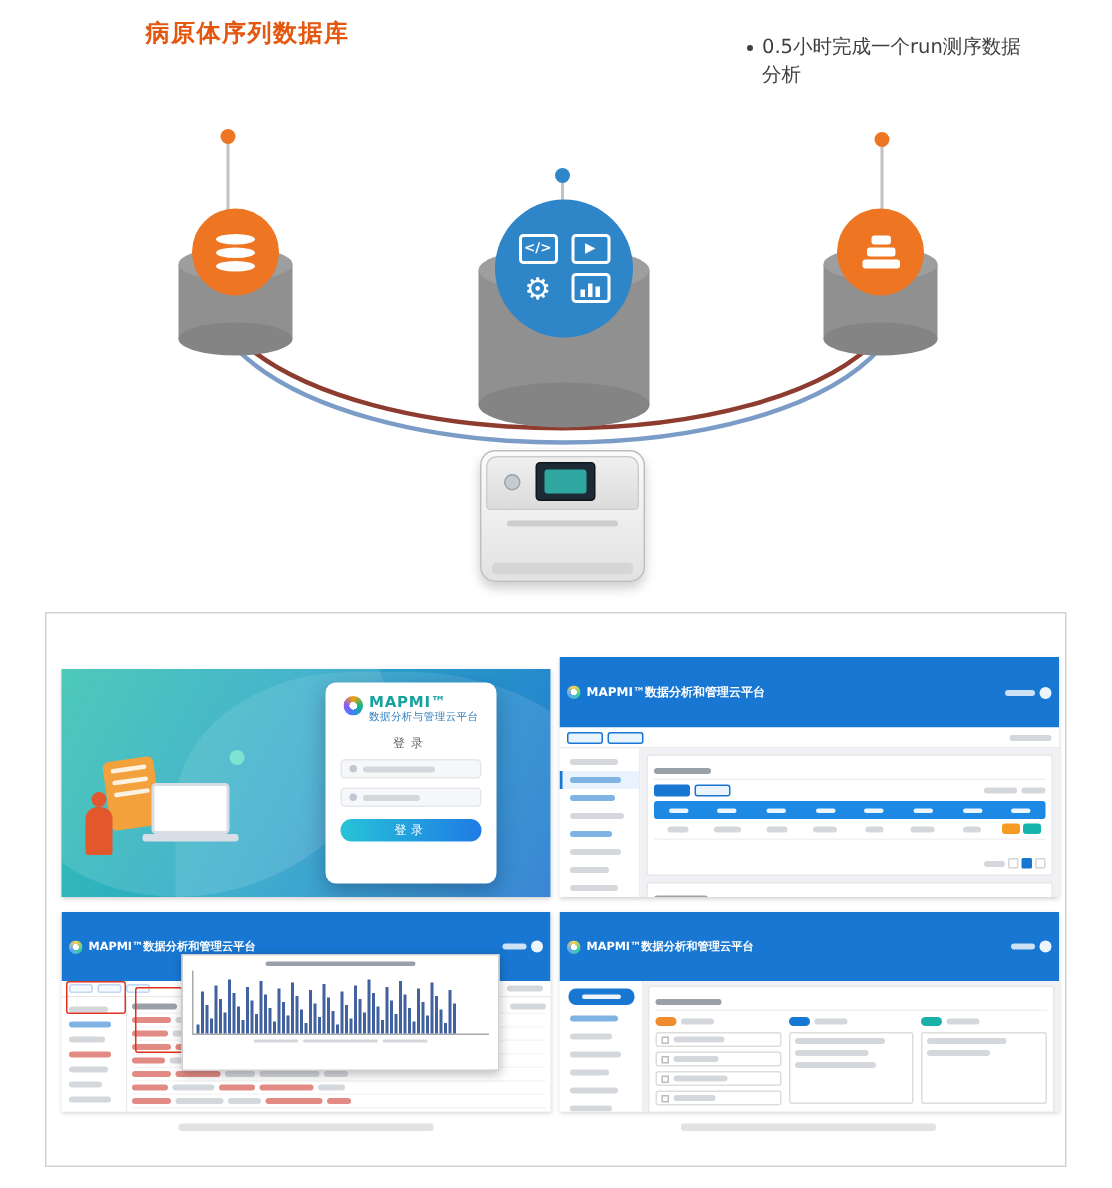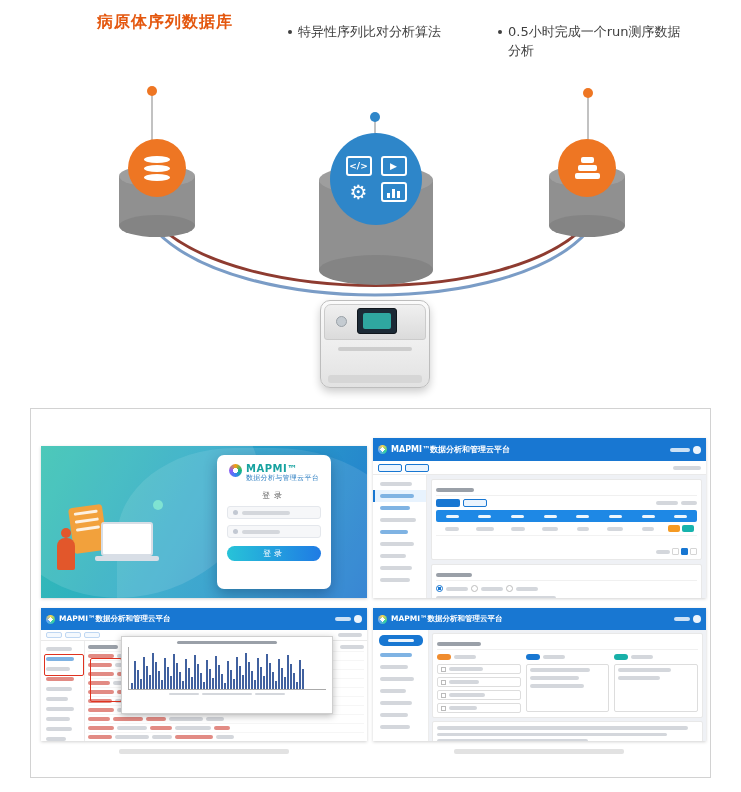--- a/index.html
+++ b/index.html
@@ -97,21 +97,21 @@
   .brand-name{font-size:10px;font-weight:bold;color:#17A2A0;letter-spacing:.5px;line-height:11px;}
   .brand-sub{font-size:7px;color:#2E7FC2;letter-spacing:.3px;line-height:9px;white-space:nowrap;}
   .form-title{text-align:center;font-size:8px;color:#666;letter-spacing:4px;margin:7px 0 5px;}
   .login-input{height:13px;background:#F6F7F9;border:1px solid #E4E7EC;border-radius:3px;display:flex;align-items:center;
                gap:4px;padding:0 5px;margin-bottom:6px;box-sizing:border-box;}
   .ii{width:5px;height:5px;border-radius:50%;background:#C2C8D2;}
   .login-btn{height:15px;border-radius:8px;background:linear-gradient(90deg,#27C3D8,#1F7BE4);color:#fff;font-size:8px;
              letter-spacing:3px;text-align:center;line-height:15px;margin-top:8px;}
 
   
-  .app-header{height:15px;background:#1877D2;display:flex;align-items:center;gap:4px;padding:4px 5px;}
+  .app-header{height:15px;background:#1877D2;display:flex;align-items:center;gap:4px;padding:16px 5px;}
   .s-ana .app-header,.s-rep .app-header{height:14px;}
   .app-logo{width:9px;height:9px;border-radius:50%;flex:0 0 9px;
      background:radial-gradient(circle,#fff 0 2px,transparent 2.1px),conic-gradient(#FCD34D,#34D399,#60A5FA,#FCD34D);}
   .app-title{color:#fff;font-size:8px;font-weight:bold;white-space:nowrap;}
   .s-ana .app-title,.s-rep .app-title{font-size:7.5px;}
   .hdr-right{margin-left:auto;display:flex;align-items:center;gap:3px;}
   .avatar{width:8px;height:8px;border-radius:50%;background:rgba(255,255,255,.92);}
   .app-toolbar{height:13px;background:#fff;border-bottom:1px solid #EAEAEA;display:flex;align-items:center;gap:3px;padding:0 5px;}
   .app-toolbar.thin{height:10px;}
   .mb{height:8px;border-radius:2px;display:inline-block;box-sizing:border-box;}
@@ -171,24 +171,20 @@
   .btn-sm{width:30px;height:10px;background:#1877D2;border-radius:2px;display:flex;align-items:center;justify-content:center;margin-left:auto;margin-top:3px;}
 </style>
 </head>
 <body>
 
 <div class="feature-col f1">
   <div class="feature-title">病原体序列数据库</div>
 </div>
 <div class="feature-col f2">
   <div class="feature-bullets">
-    <div class="bullet">
-        <span class="dot"></span>
-        <span>特异性序列比对分析算法</span>
-      </div>
   </div>
 </div>
 <div class="feature-col f3">
   <div class="feature-bullets">
     <div class="bullet">
         <span class="dot"></span>
         <span>0.5小时完成一个run测序数据分析</span>
       </div>
   </div>
 </div>

